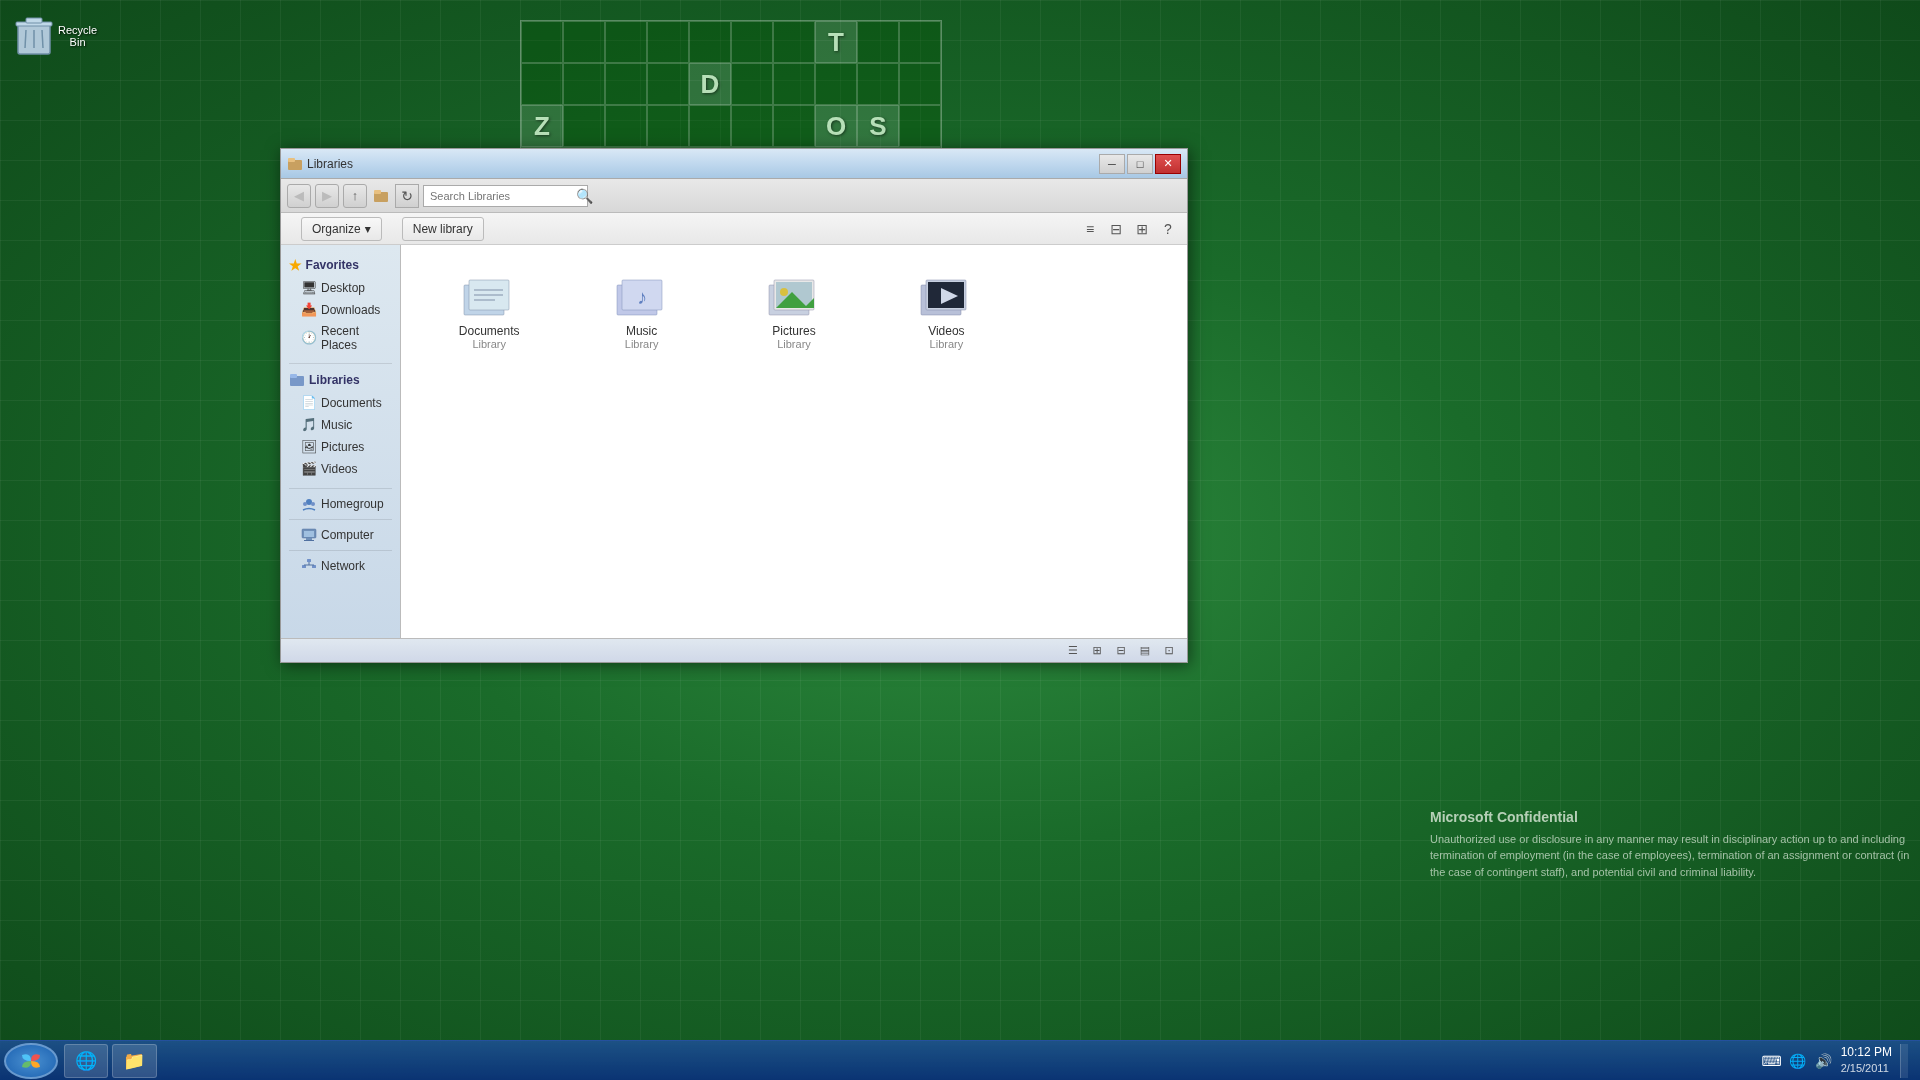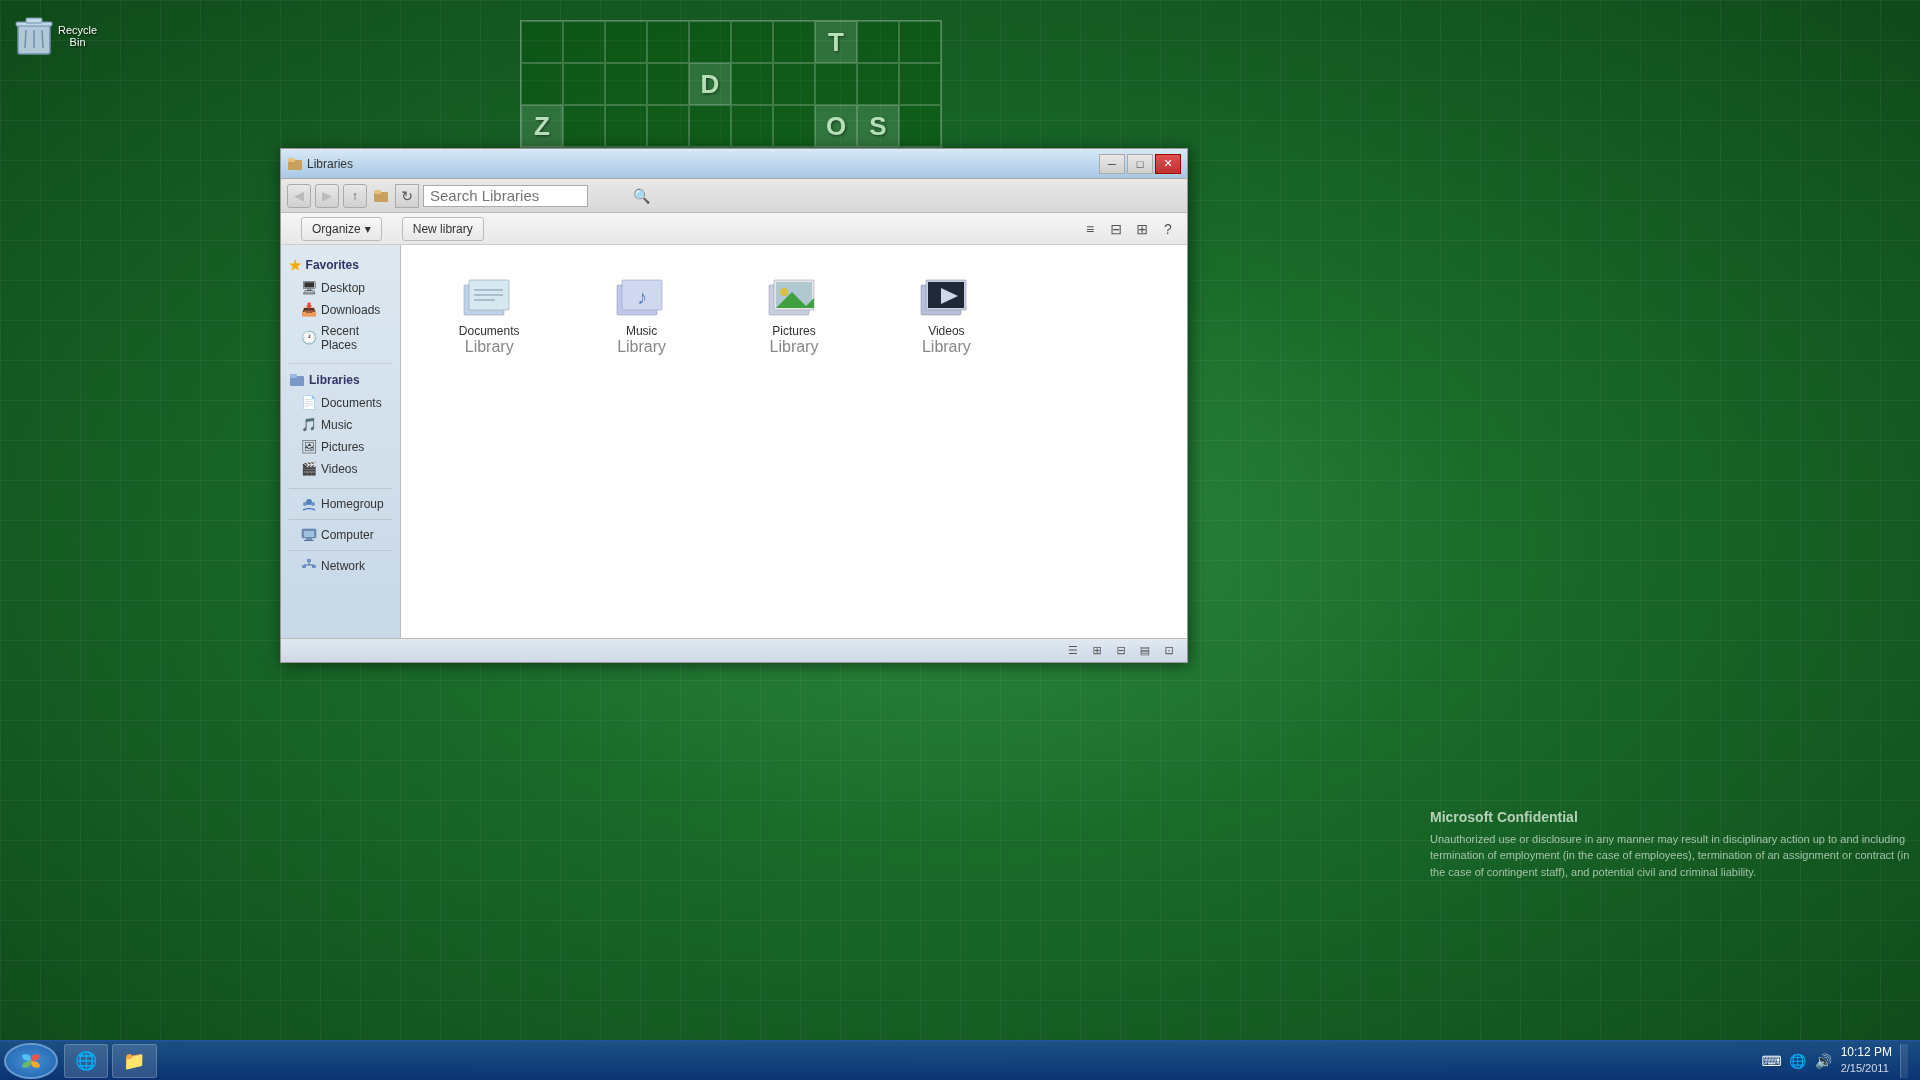--- a/index.html
+++ b/index.html
@@ -218,21 +218,21 @@
       border: 1px solid #aaa;
       display: flex;
       align-items: center;
       padding: 0 6px;
       gap: 4px;
     }
     .search-input {
       flex: 1;
       border: none;
       outline: none;
-      font-size: 15px;
+      font-size: 11px;
       color: #aaa;
       background: transparent;
     }
 
     
     .toolbar {
       height: 32px;
       background: linear-gradient(to bottom, #f5f5f5, #e8e8e8);
       display: flex;
       align-items: center;
@@ -350,21 +350,21 @@
       height: 50px;
       margin-bottom: 4px;
       position: relative;
     }
     .library-name {
       font-size: 12px;
       color: #333;
       text-align: center;
     }
     .library-type {
-      font-size: 16px;
+      font-size: 11px;
       color: #888;
       text-align: right;
     }
 
     
     .status-bar {
       height: 24px;
       background: linear-gradient(to bottom, #e0e8f0, #d0d8e8);
       border-top: 1px solid #bbb;
       display: flex;

